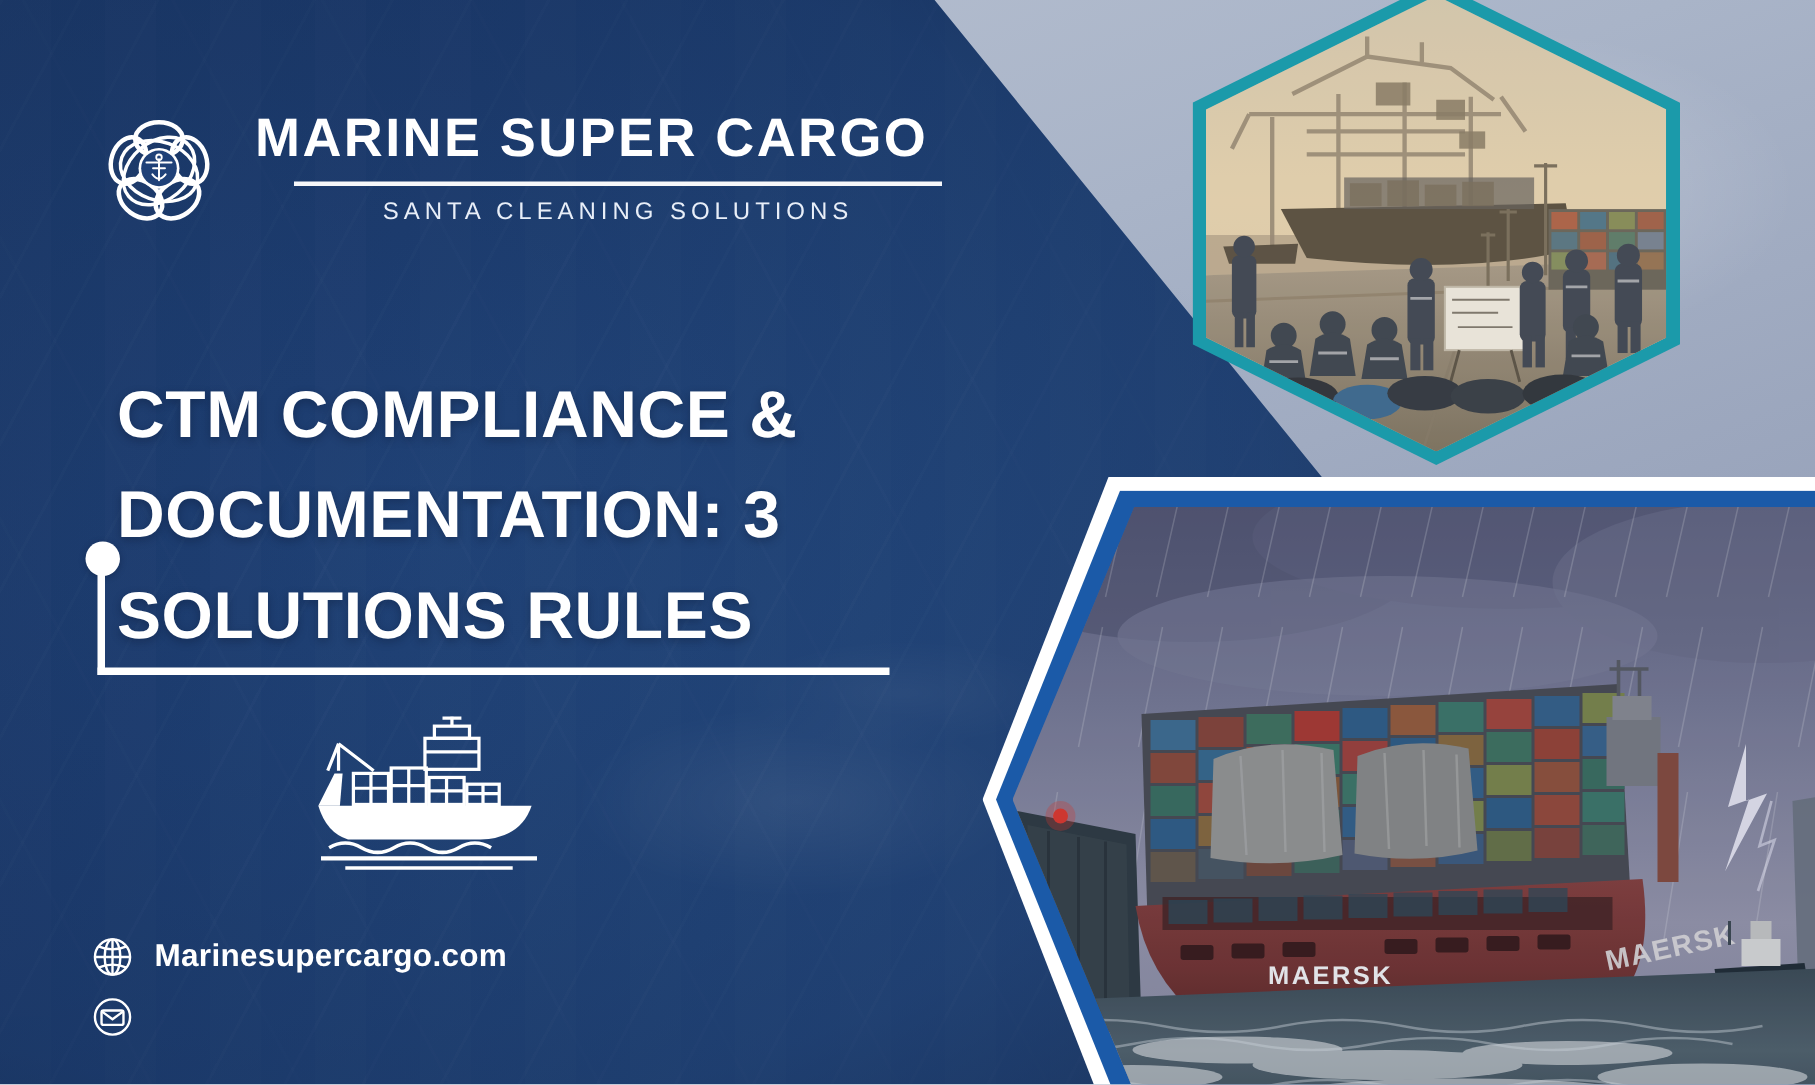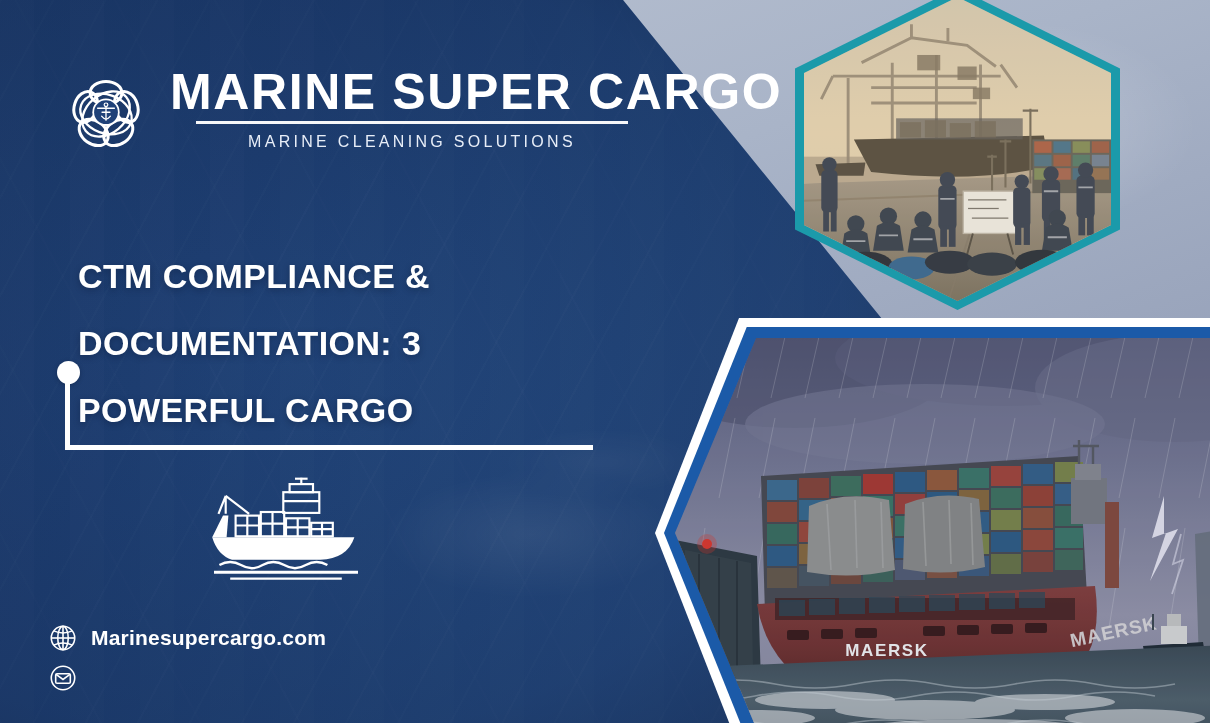--- a/index.html
+++ b/index.html
@@ -65,57 +65,57 @@
     background:linear-gradient(100deg,#1b3a6b 0%,#234a80 60%,#2a5189 100%);
     clip-path:polygon(0 0, 700px 120px, 760px 420px, 0 420px);
     opacity:.0;
   }
 
   
   .logo-block{position:absolute;left:62px;top:66px;width:560px;height:100px;}
   .logo-mark{position:absolute;left:0;top:4px;width:88px;height:88px;}
   .logo-text-wrap{position:absolute;left:108px;top:0;width:500px;}
   .logo-title{
-    font-size:50px;font-weight:700;letter-spacing:1.6px;color:#ffffff;
+    font-size:36px;font-weight:700;letter-spacing:1.6px;color:#ffffff;
     line-height:52px;white-space:nowrap;
   }
   .logo-rule{
     width:432px;height:3px;background:#ffffff;margin-top:3px;margin-left:26px;opacity:.96;
   }
   .logo-sub{
     margin-top:9px;margin-left:26px;
     font-size:16px;letter-spacing:3.3px;color:#e8eef8;font-weight:400;white-space:nowrap;
     text-align:center;width:432px;
   }
 
   
   .headline{
     position:absolute;left:78px;top:243px;width:540px;
-    font-size:34px;font-weight:700;color:#ffffff;line-height:67px;
+    font-size:44px;font-weight:700;color:#ffffff;line-height:67px;
     letter-spacing:.4px;
     text-shadow:0 2px 6px rgba(8,20,45,.35);
   }
   .headline .ln{display:block;white-space:nowrap;}
 
   .accent-dot{
     position:absolute;left:57px;top:361px;width:23px;height:23px;border-radius:50%;
     background:#ffffff;box-shadow:0 1px 4px rgba(8,20,45,.35);
   }
   .accent-vline{
     position:absolute;left:65px;top:380px;width:5px;height:70px;background:#ffffff;
   }
   .accent-hline{
     position:absolute;left:65px;top:445px;width:528px;height:5px;background:#ffffff;
   }
 
   
   .ship-illus{position:absolute;left:196px;top:475px;width:180px;height:110px;}
 
   
-  .contacts{position:absolute;left:48px;top:618px;width:440px;}
+  .contacts{position:absolute;left:60px;top:618px;width:440px;}
   .contact-row{display:flex;align-items:center;height:40px;}
   .contact-ico{width:30px;height:30px;flex:0 0 30px;margin-right:13px;}
   .contact-txt{font-size:21px;font-weight:700;color:#ffffff;letter-spacing:.2px;}
 
   
   .hex-top{
     position:absolute;left:795px;top:-12px;width:325px;height:322px;
   }
   .hex-top .hex-border{
     position:absolute;inset:0;background:#1b9aaa;
@@ -178,32 +178,32 @@
           <path d="M50 41 v16"></path>
           <path d="M45 52.5 q5 6.5 10 0"></path>
           <path d="M45.5 48 h9"></path>
         </g>
         <circle cx="50" cy="39.6" r="2.1" fill="none" stroke="#ffffff" stroke-width="1.4"></circle>
       </svg>
     </div>
     <div class="logo-text-wrap">
       <div class="logo-title">MARINE SUPER CARGO</div>
       <div class="logo-rule"></div>
-      <div class="logo-sub">MARINE CLEANING SOLUTIONS</div>
+      <div class="logo-sub">SANTA CLEANING SOLUTIONS</div>
     </div>
   </div>
 
   <div class="accent-dot"></div>
   <div class="accent-vline"></div>
   <div class="accent-hline"></div>
 
   <div class="headline">
     <span class="ln">CTM COMPLIANCE &amp;</span>
     <span class="ln">DOCUMENTATION: 3</span>
-    <span class="ln">POWERFUL CARGO</span>
+    <span class="ln">SOLUTIONS RULES</span>
   </div>
 
   <div class="ship-illus">
     <svg viewBox="0 0 200 120" width="180" height="110">
       <g fill="#ffffff">
 
         <path d="M18 68 L176 68 Q168 92 138 93 L40 93 Q24 88 18 68 Z"></path>
 
         <path d="M18 68 L30 44 L36 44 L34 68 Z"></path>
       </g>

